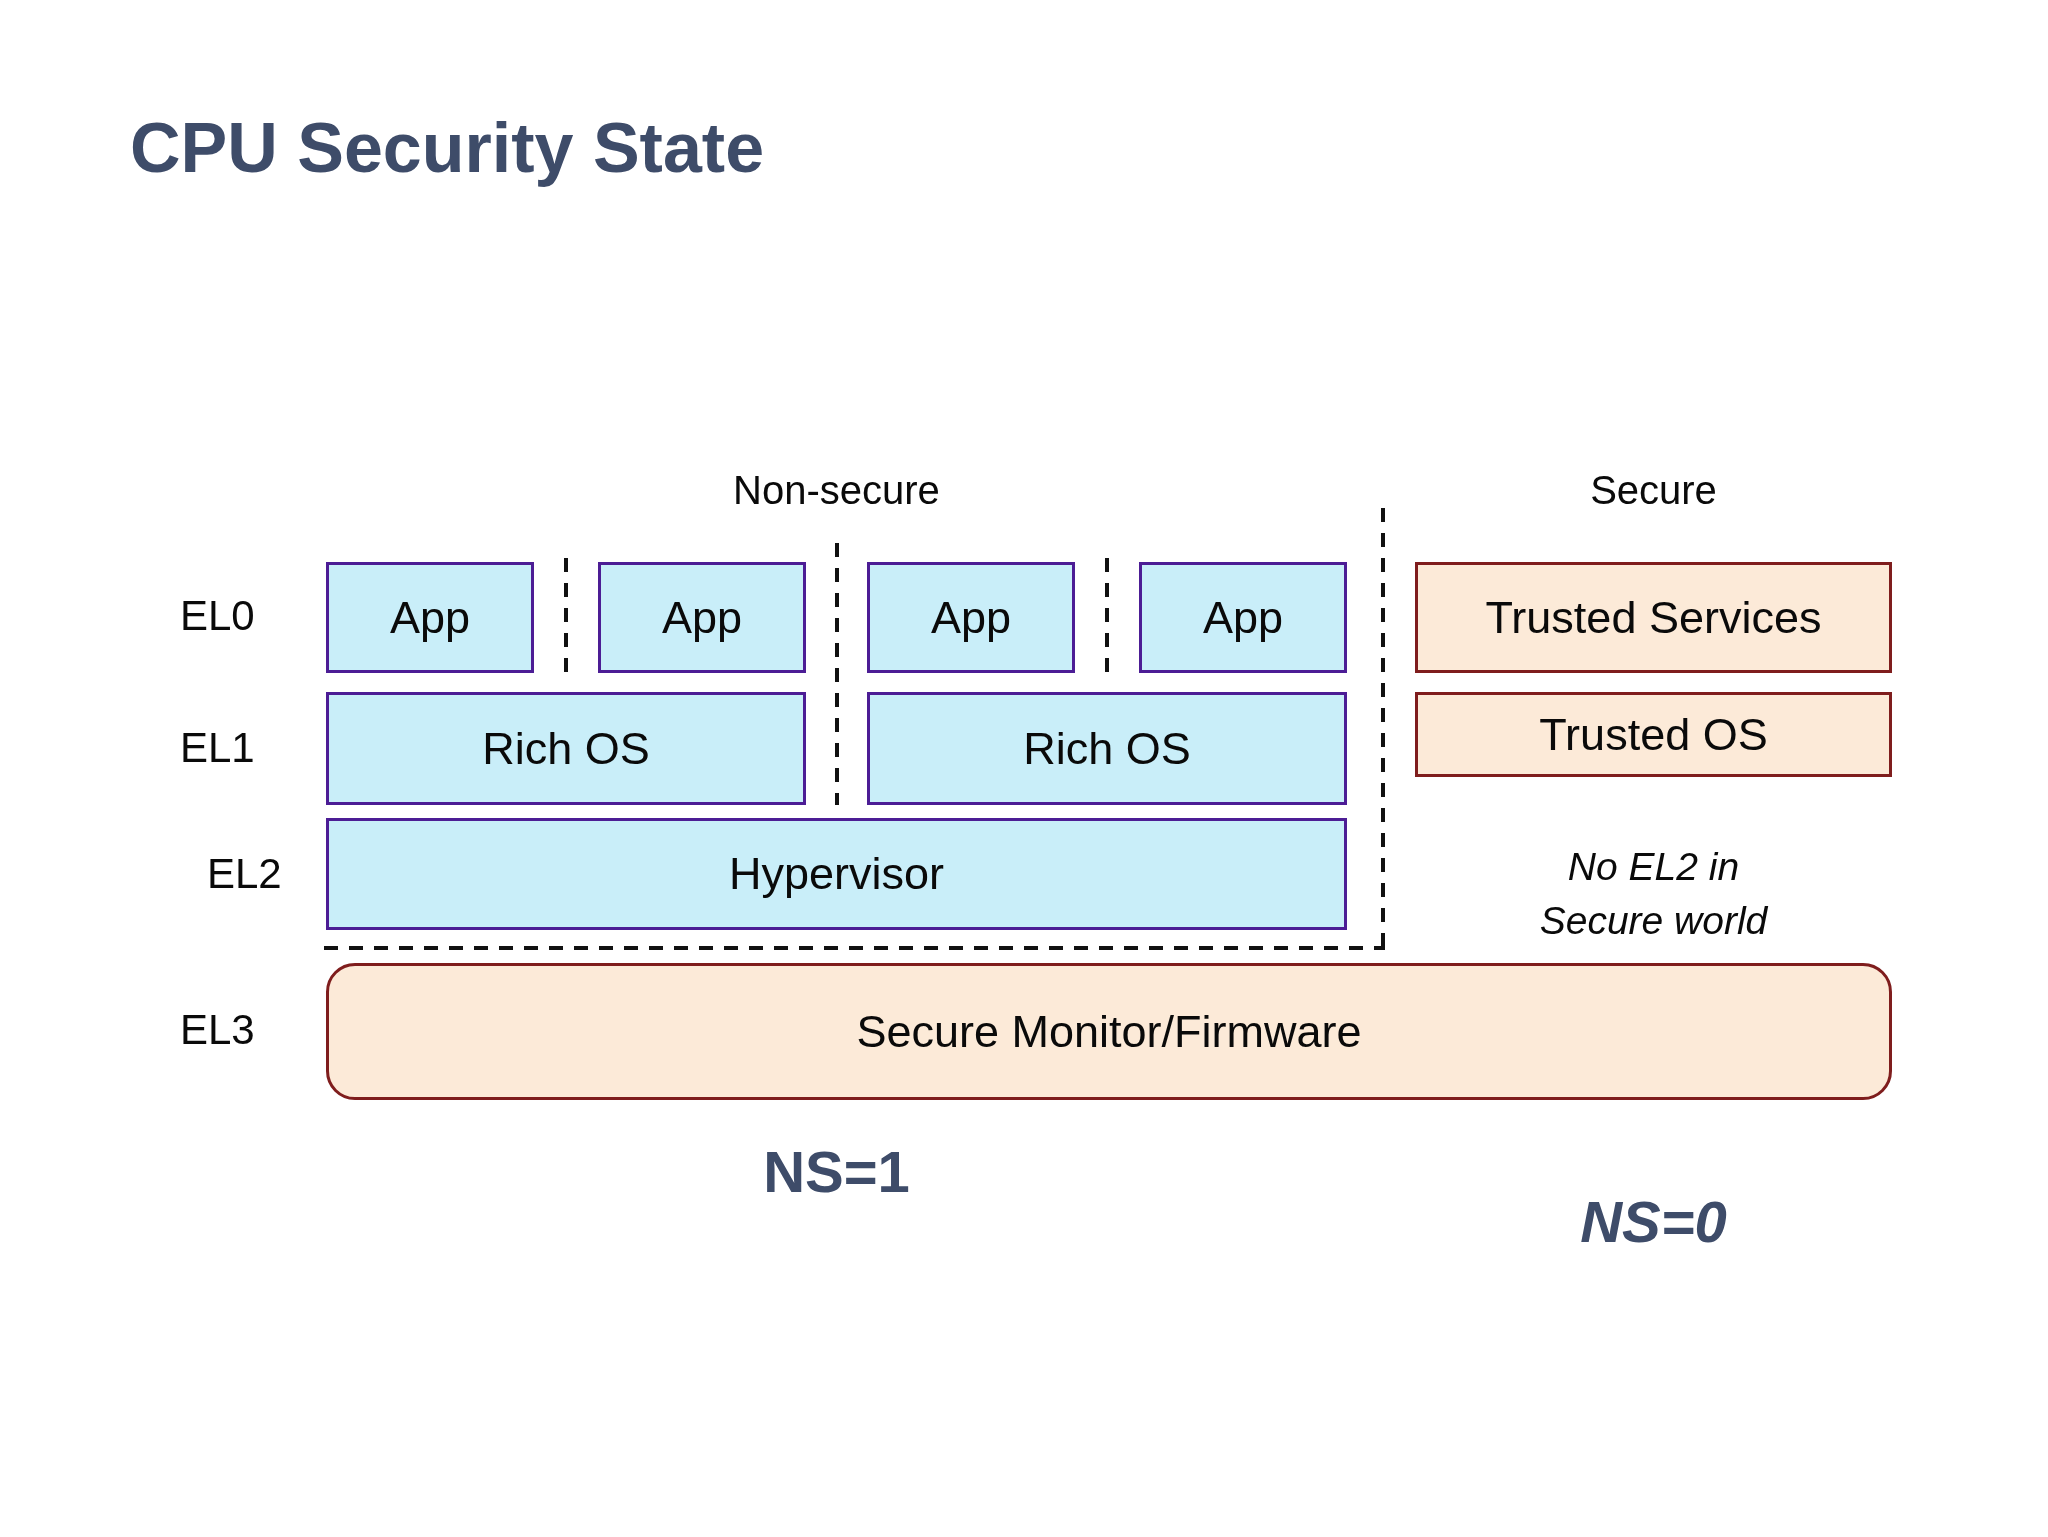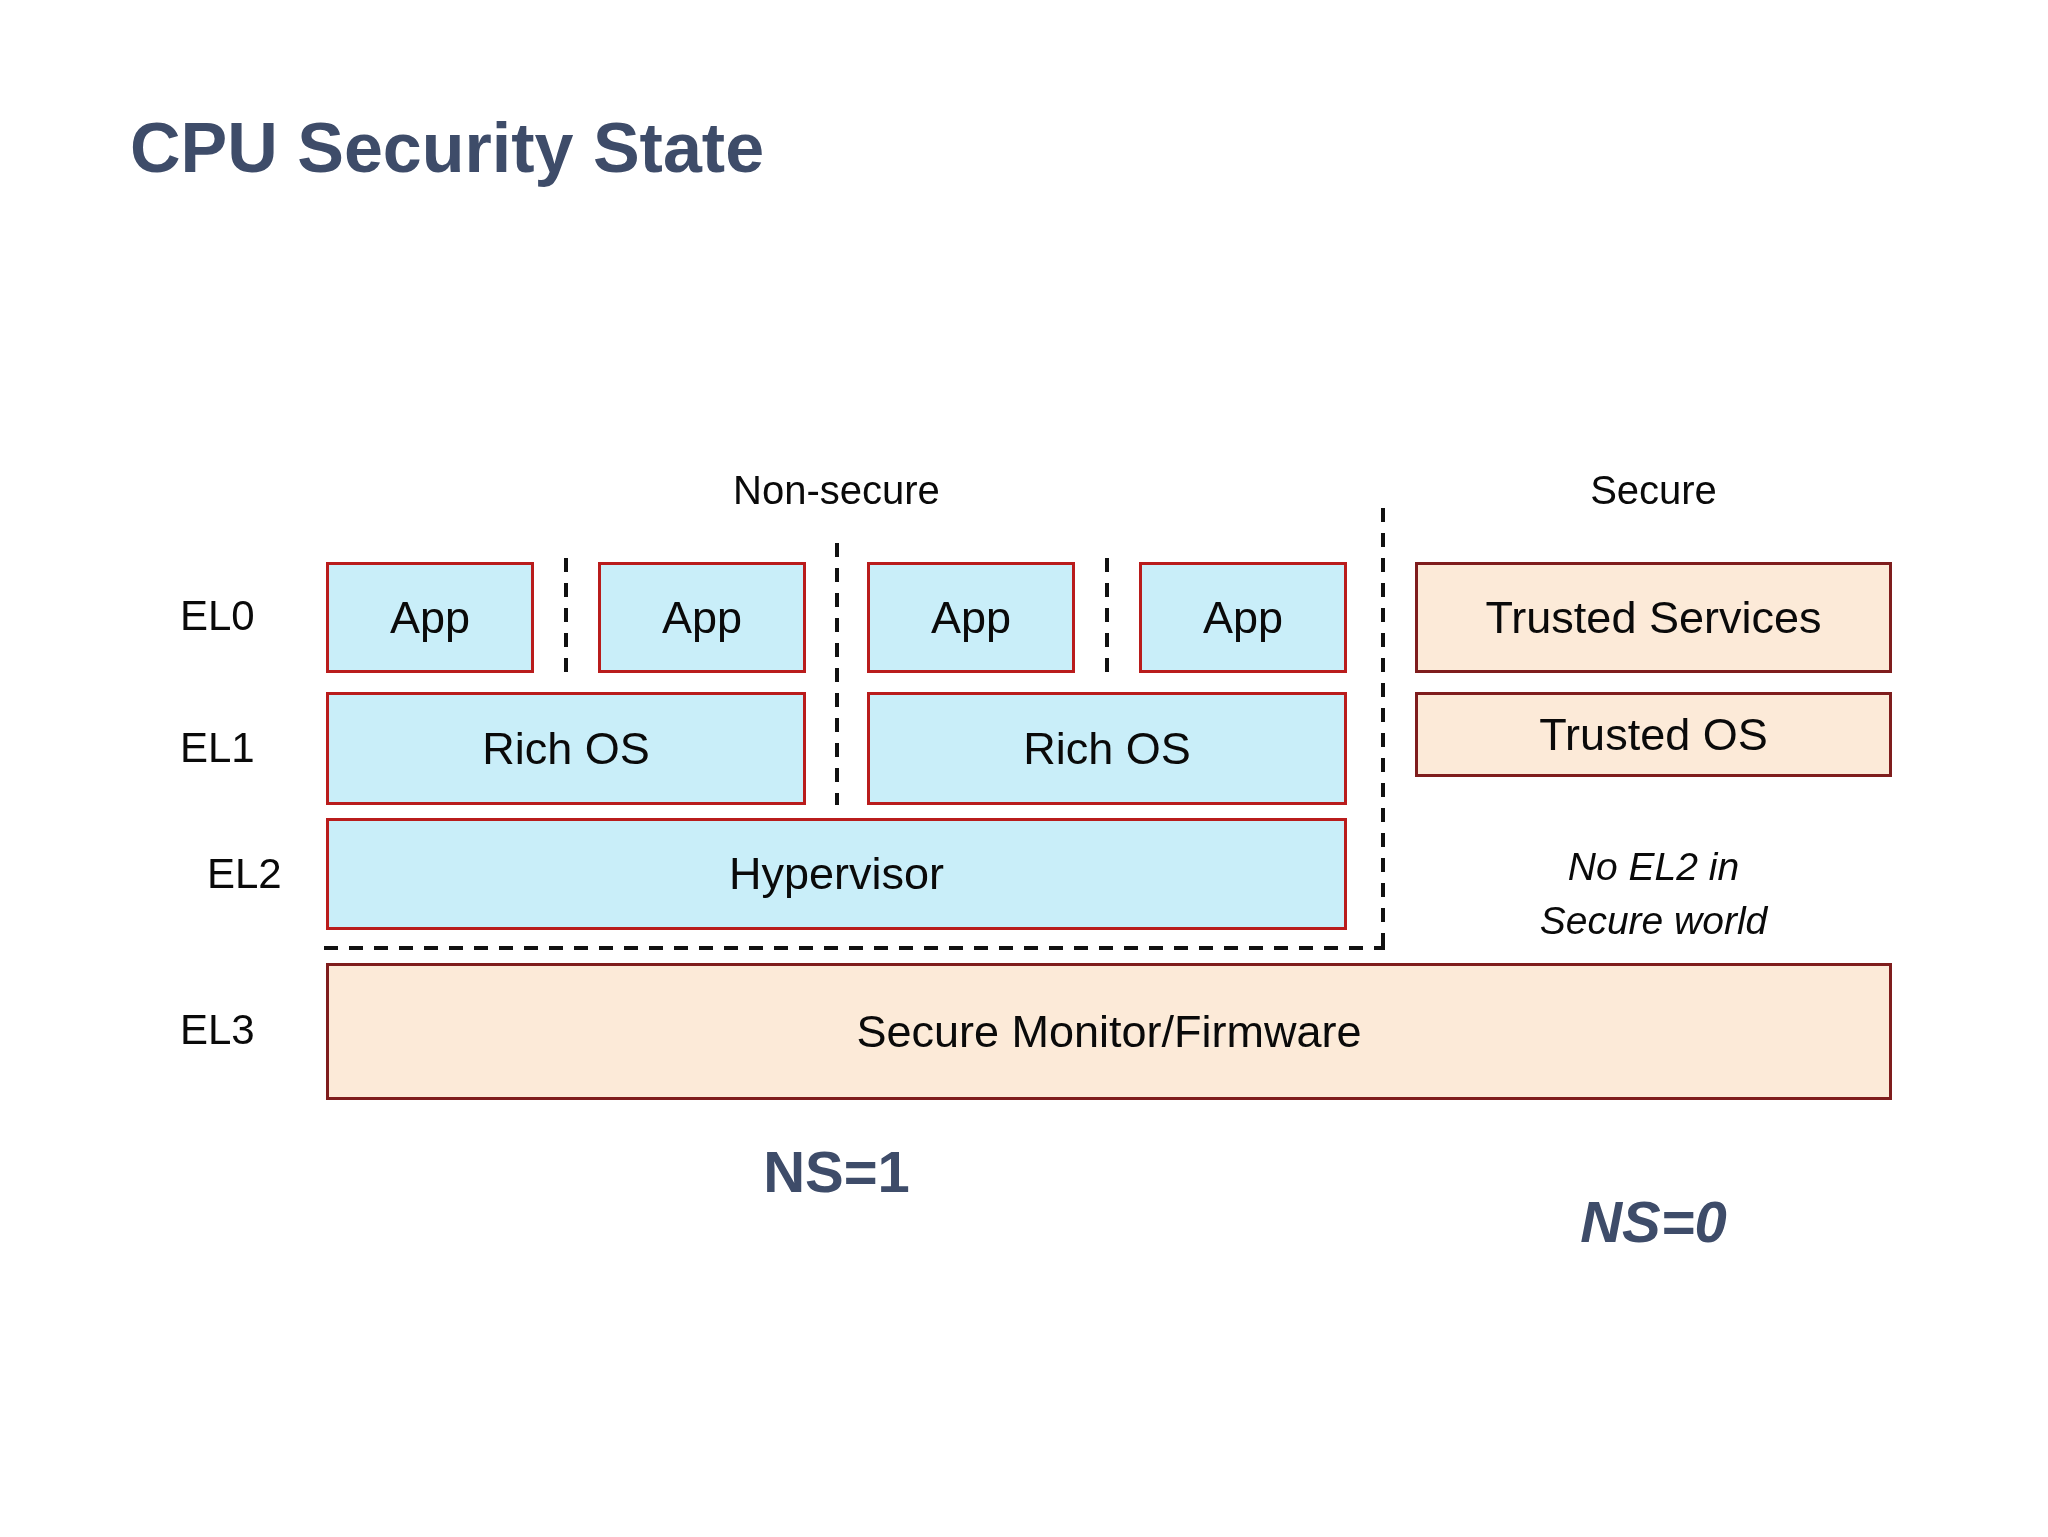--- a/index.html
+++ b/index.html
@@ -39,21 +39,21 @@
     display: flex;
     align-items: center;
     justify-content: center;
     font-size: 45px;
     color: #0a0a0a;
     box-sizing: border-box;
     text-align: center;
   }
   .box-cyan {
     background: #c9eef9;
-    border: 3px solid #b91c1c;
+    border: 3px solid #4c1d95;
   }
   .box-orange {
     background: #fcead8;
     border: 3px solid #7f1d1d;
   }
 
   .vdash {
     width: 4px;
     background: repeating-linear-gradient(to bottom, #111111 0px, #111111 14px, transparent 14px, transparent 25px);
   }
@@ -103,21 +103,21 @@
   <div class="abs vdash" style="left:835px; top:543px; height:262px;"></div>
 
   <div class="abs box box-cyan" style="left:326px; top:692px; width:480px; height:113px;">Rich OS</div>
   <div class="abs box box-cyan" style="left:867px; top:692px; width:480px; height:113px;">Rich OS</div>
 
   <div class="abs box box-cyan" style="left:326px; top:818px; width:1021px; height:112px;">Hypervisor</div>
 
   <div class="abs vdash" style="left:1381px; top:508px; height:440px;"></div>
   <div class="abs hdash" style="left:324px; top:946px; width:1061px;"></div>
 
-  <div class="abs box box-orange" style="left:326px; top:963px; width:1566px; height:137px;">Secure Monitor/Firmware</div>
+  <div class="abs box box-orange" style="left:326px; top:963px; width:1566px; height:137px;border-radius:29px;">Secure Monitor/Firmware</div>
 
   <div class="abs box box-orange" style="left:1415px; top:562px; width:477px; height:111px;">Trusted Services</div>
   <div class="abs box box-orange" style="left:1415px; top:692px; width:477px; height:85px;">Trusted OS</div>
 
   <div class="abs note" style="left:1415px; top:840px; width:477px;">
     <div>No EL2 in</div>
     <div>Secure world</div>
   </div>
 
   <div class="abs ns-label" style="left:326px; top:1138px; width:1021px;">NS=1</div>

